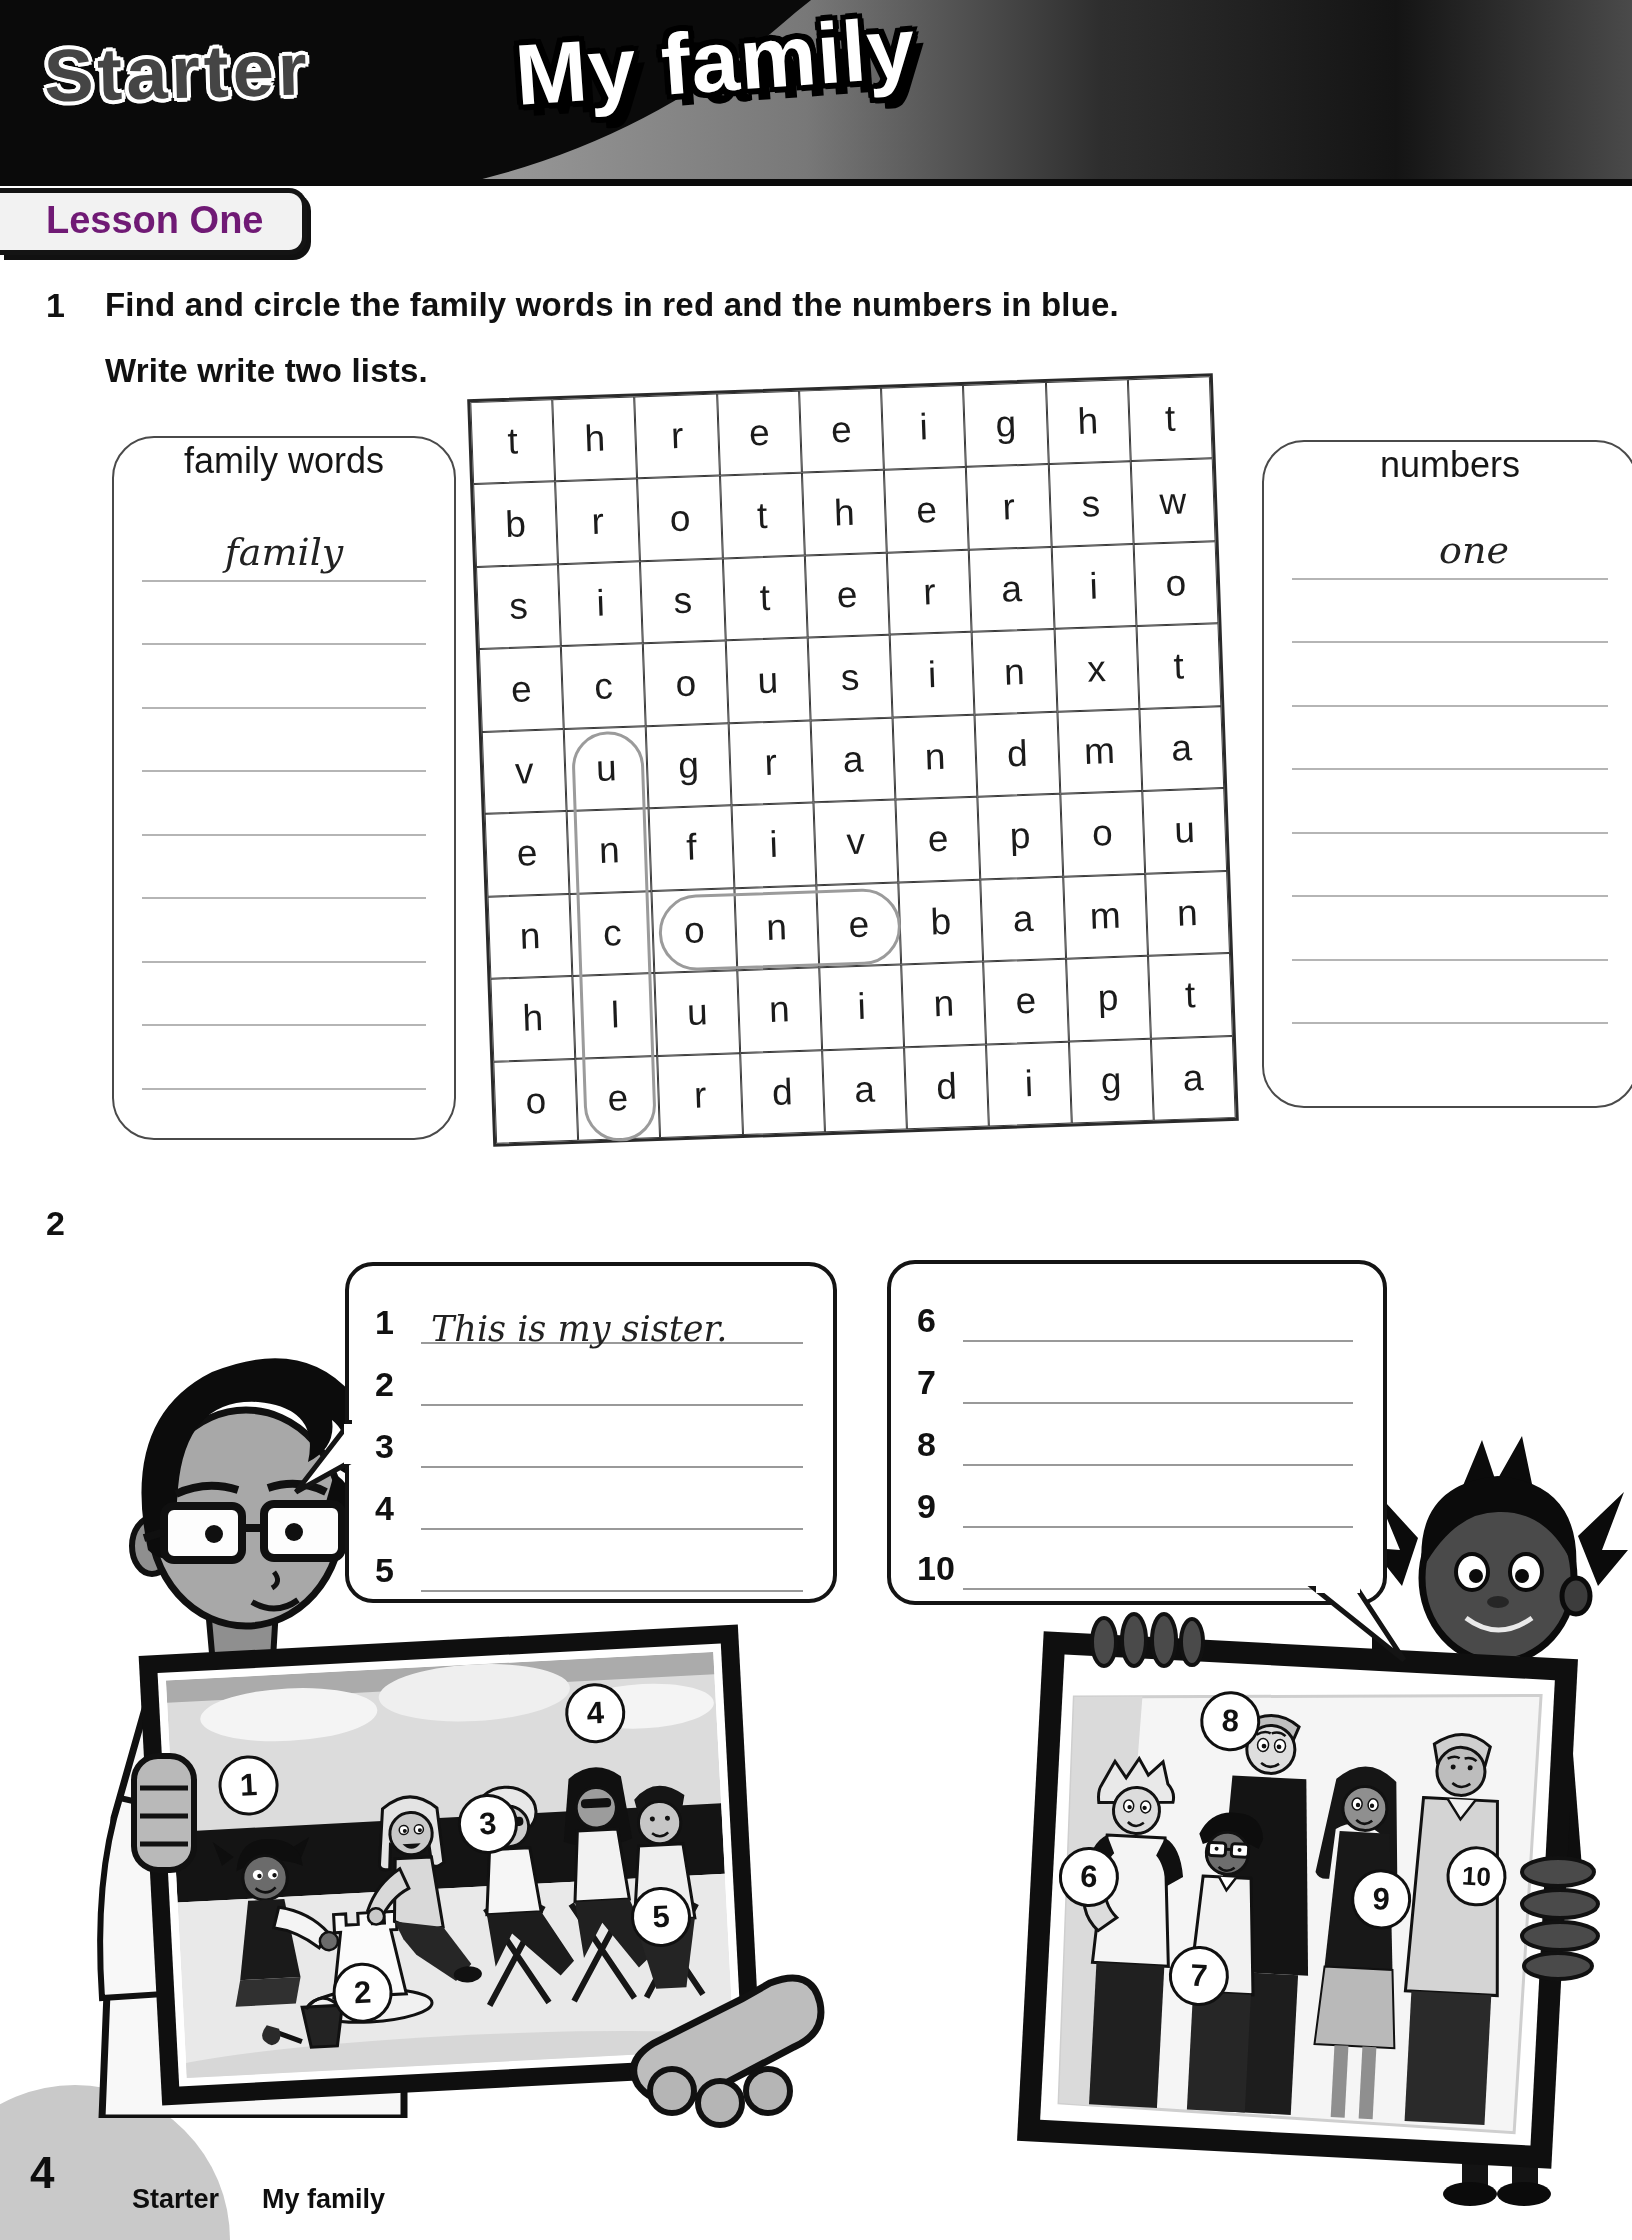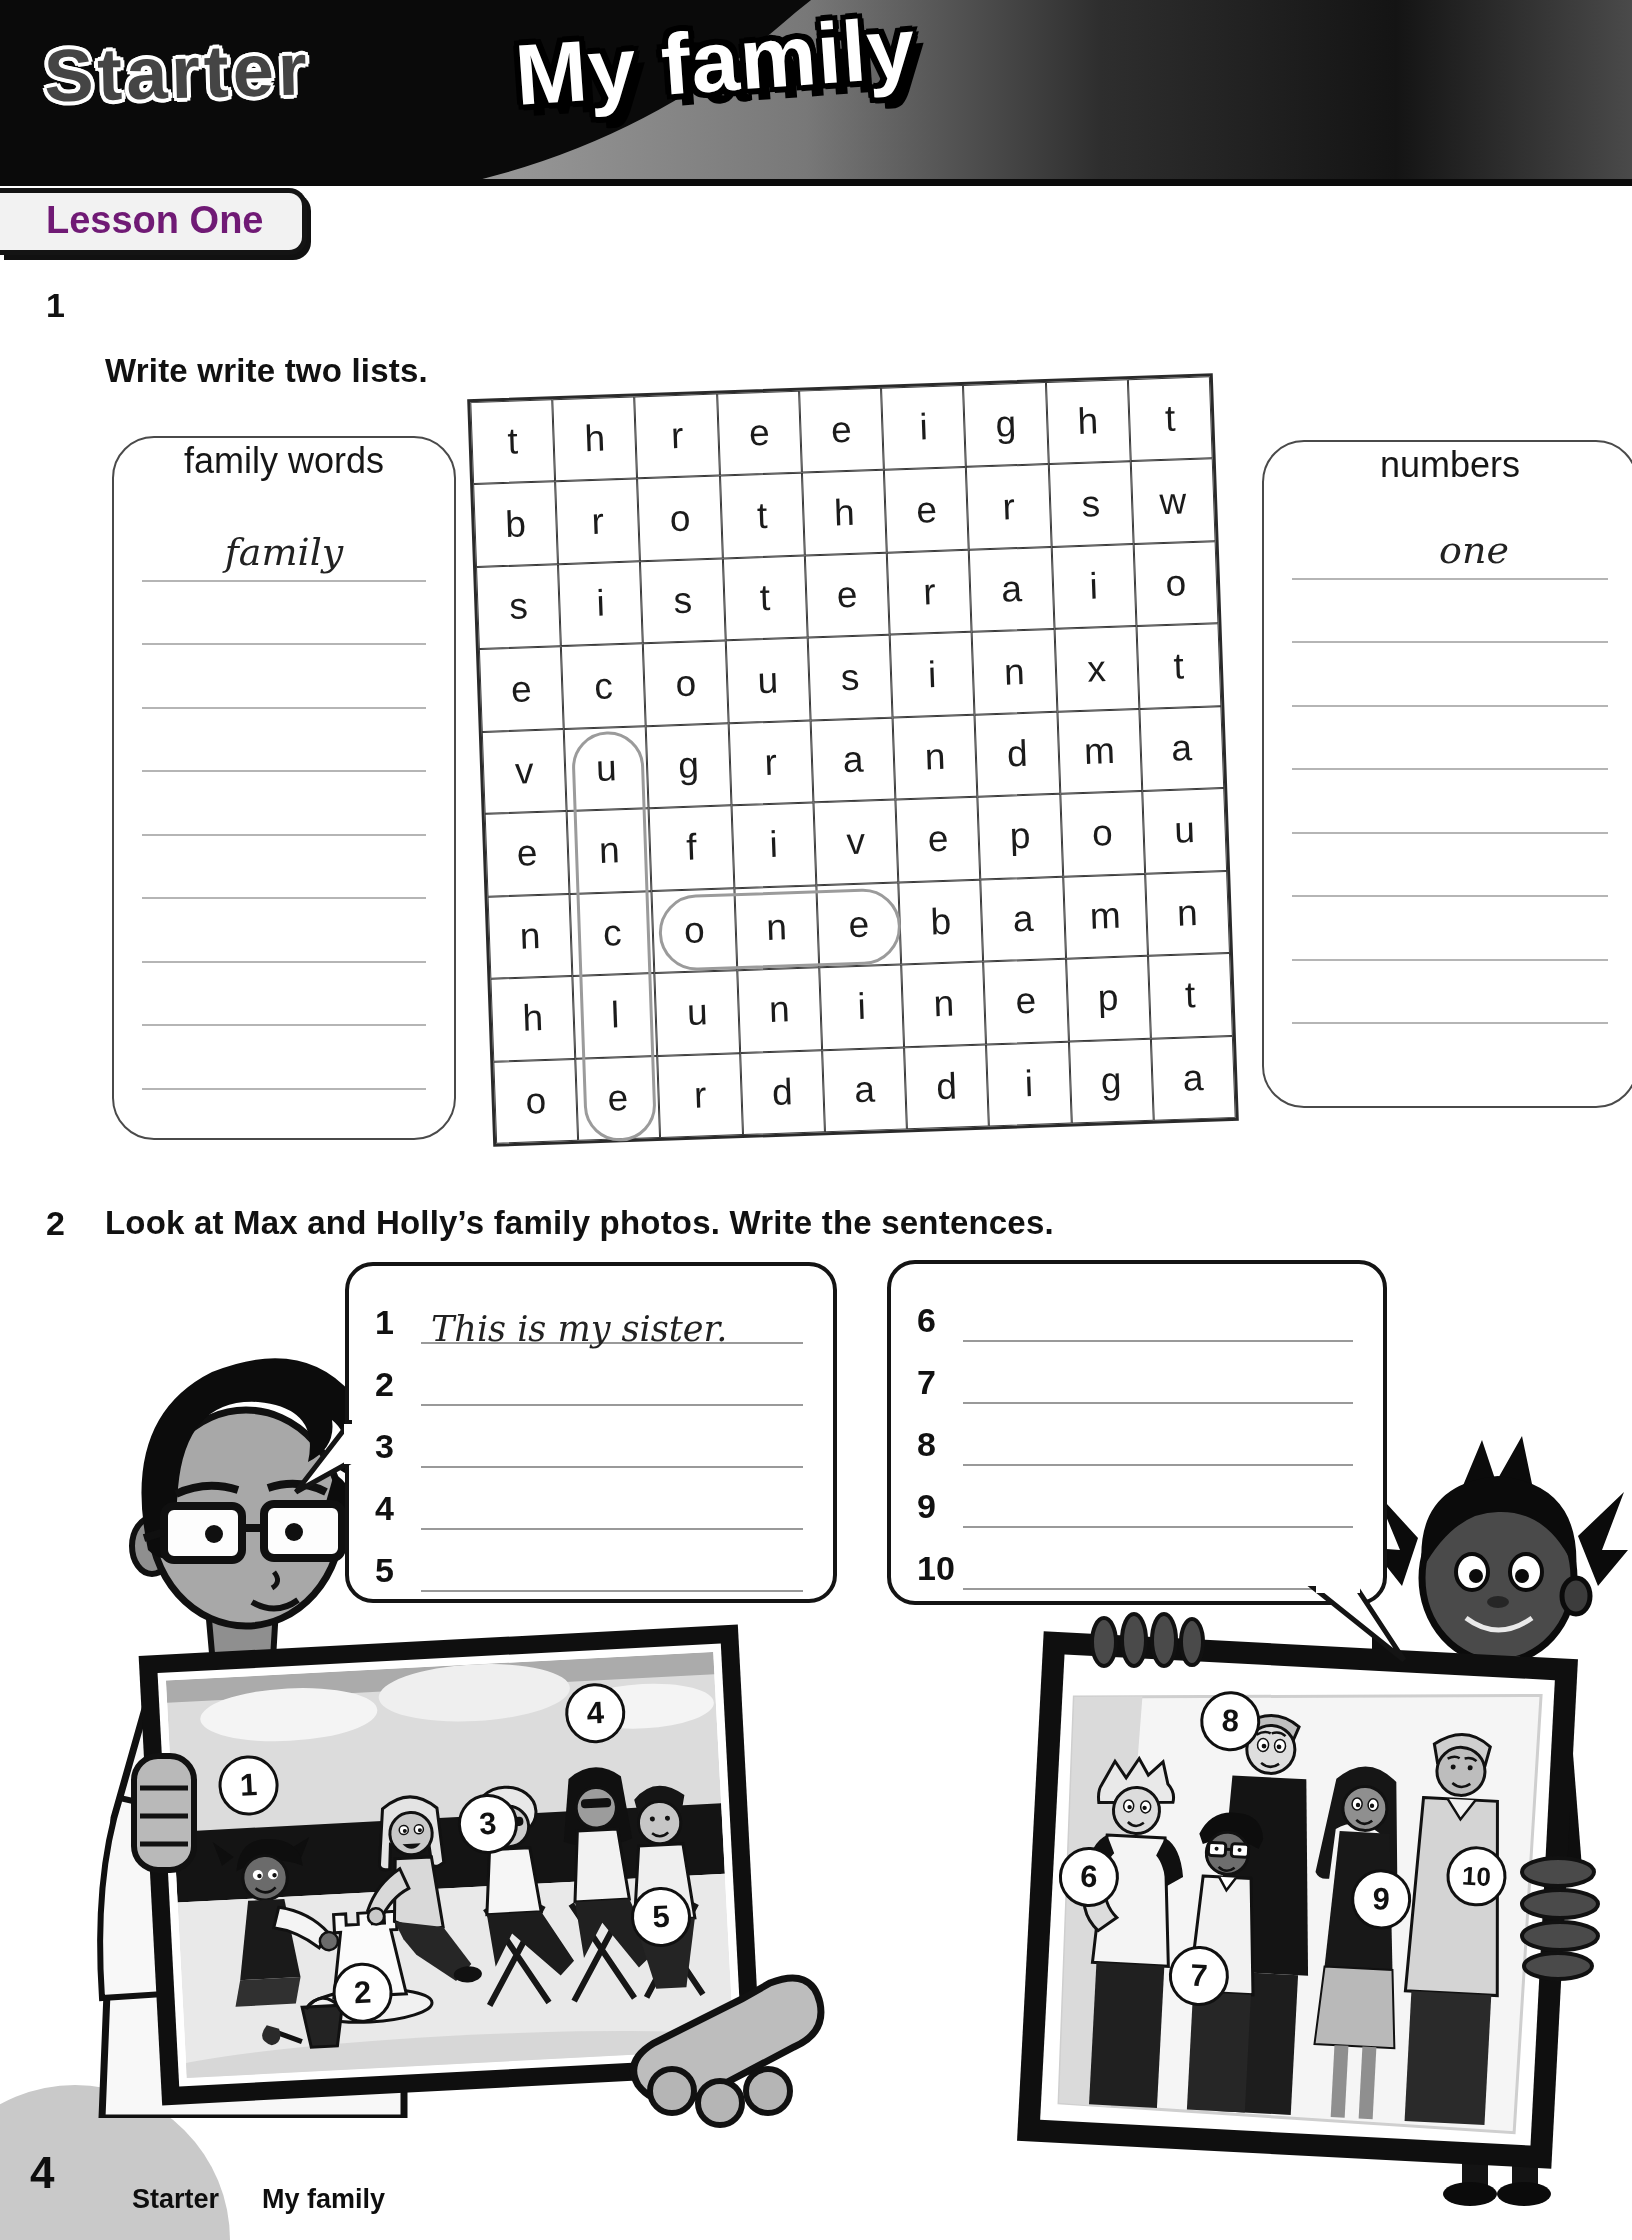--- a/index.html
+++ b/index.html
@@ -89,20 +89,21 @@
     </defs>
     <rect width="1632" height="186" fill="#0a0a0a"></rect>
     <path d="M452 186 Q640 146 782 24 Q846 -32 910 -60 L1632 -60 L1632 186 Z" fill="url(#hg)"></path>
     <rect y="179" width="1632" height="7" fill="#0a0a0a"></rect>
   </svg>
   <div class="unit-label">Starter</div>
   <div class="page-title">My family</div>
   <div class="lesson-tab">Lesson One</div>
 
   <div class="ex-num" style="left:46px;top:286px;">1</div>
+  <div class="ex-text" style="left:105px;top:286px;">Find and circle the family words in red and the numbers in blue.</div>
   <div class="ex-text" style="left:105px;top:352px;">Write write two lists.</div>
 
   <div class="list-box box-family">
     <span class="box-title">family words</span>
     <div class="box-lines">
         <div class="rule"></div>
         <div class="rule"></div>
         <div class="rule"></div>
         <div class="rule"></div>
         <div class="rule"></div>
@@ -209,21 +210,20 @@
         <div class="rule"></div>
         <div class="rule"></div>
         <div class="rule"></div>
         <div class="rule"></div>
         <div class="rule"></div>
       </div>
     <div class="box-entry hand">one</div>
   </div>
 
   <div class="ex-num" style="left:46px;top:1204px;">2</div>
-  <div class="ex-text" style="left:105px;top:1204px;">Look at Max and Holly’s family photos. Write the sentences.</div>
 
   <svg class="figure" style="left:36px;top:1278px;width:430px;height:840px;" viewBox="0 0 430 840">
     <path d="M120 392 Q210 372 292 390 L352 520 L368 700 L368 840 L66 840 L78 540 Z" fill="#f8f8f8" stroke="#101010" stroke-width="7"></path>
     <path d="M84 520 Q58 600 66 720 L128 716 L118 600 Q118 560 128 530 Z" fill="#f8f8f8" stroke="#101010" stroke-width="6"></path>
     <path d="M172 330 L240 330 L236 398 L178 398 Z" fill="#8f8f8f" stroke="#101010" stroke-width="6"></path>
     <path d="M168 384 L206 454 L250 382" fill="#fff" stroke="#101010" stroke-width="6"></path>
     <ellipse cx="116" cy="268" rx="20" ry="28" fill="#8f8f8f" stroke="#101010" stroke-width="6"></ellipse>
     <ellipse cx="210" cy="240" rx="96" ry="108" fill="#a8a8a8" stroke="#101010" stroke-width="7"></ellipse>
     <path d="M112 272 Q84 140 176 94 Q266 58 316 116 Q344 156 330 208 L304 192 Q318 160 296 142 Q300 170 272 184 Q284 130 222 124 Q150 120 142 210 Q138 252 146 278 Q126 286 112 272 Z" fill="#0c0c0c"></path>
     <path d="M298 196 q20 10 16 36 l-24 -8 Z" fill="#0c0c0c"></path>

